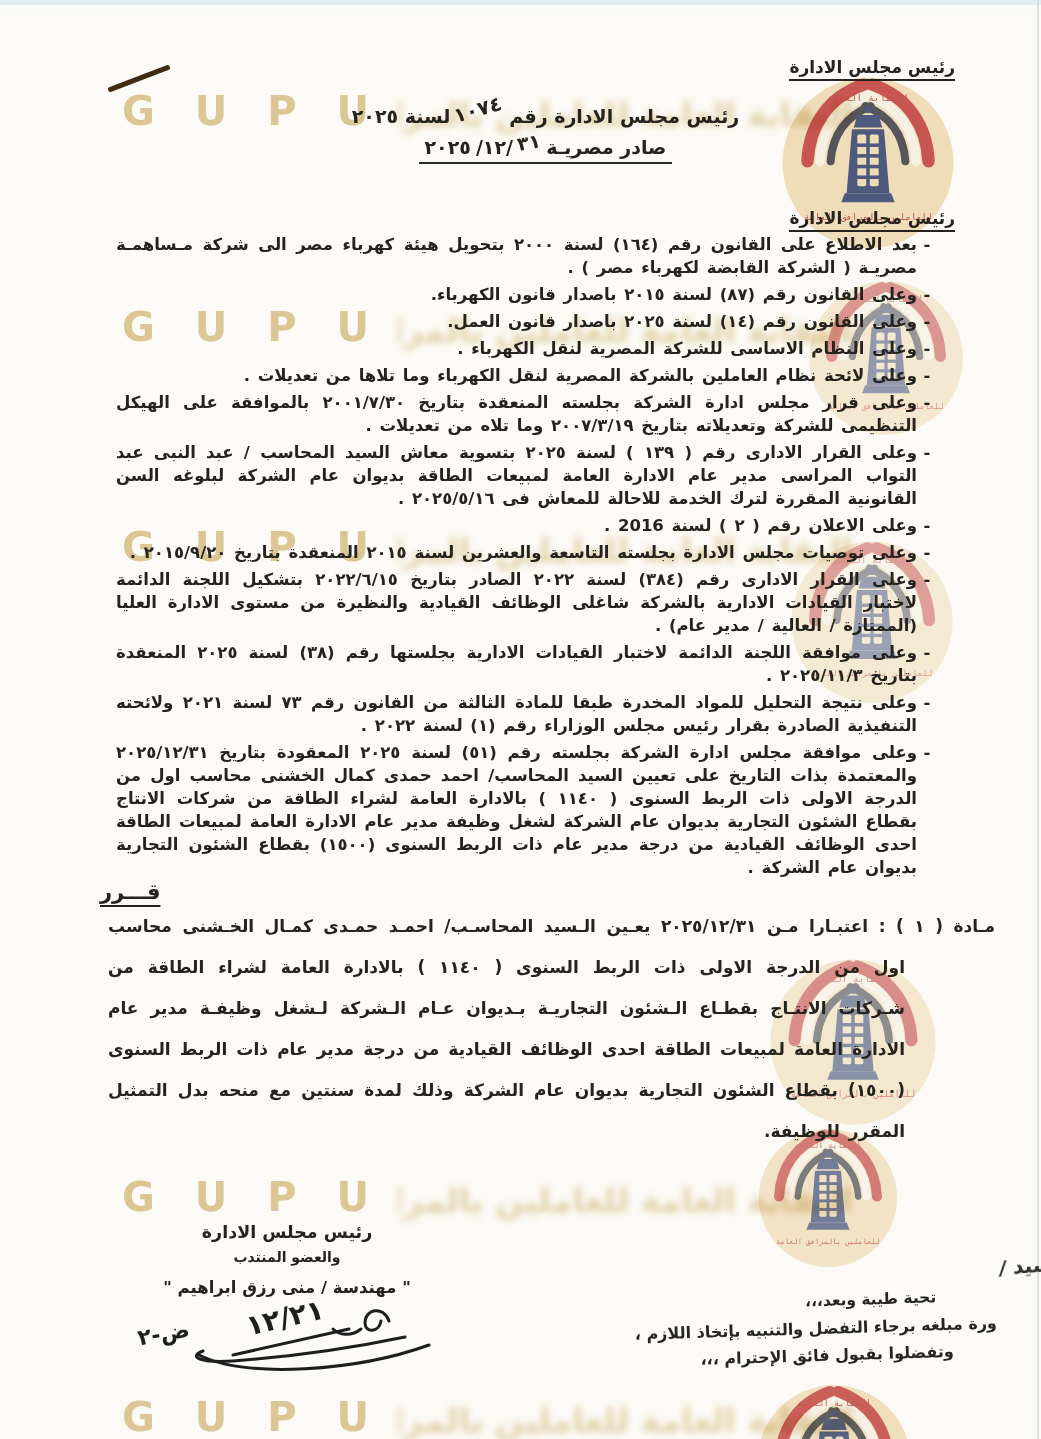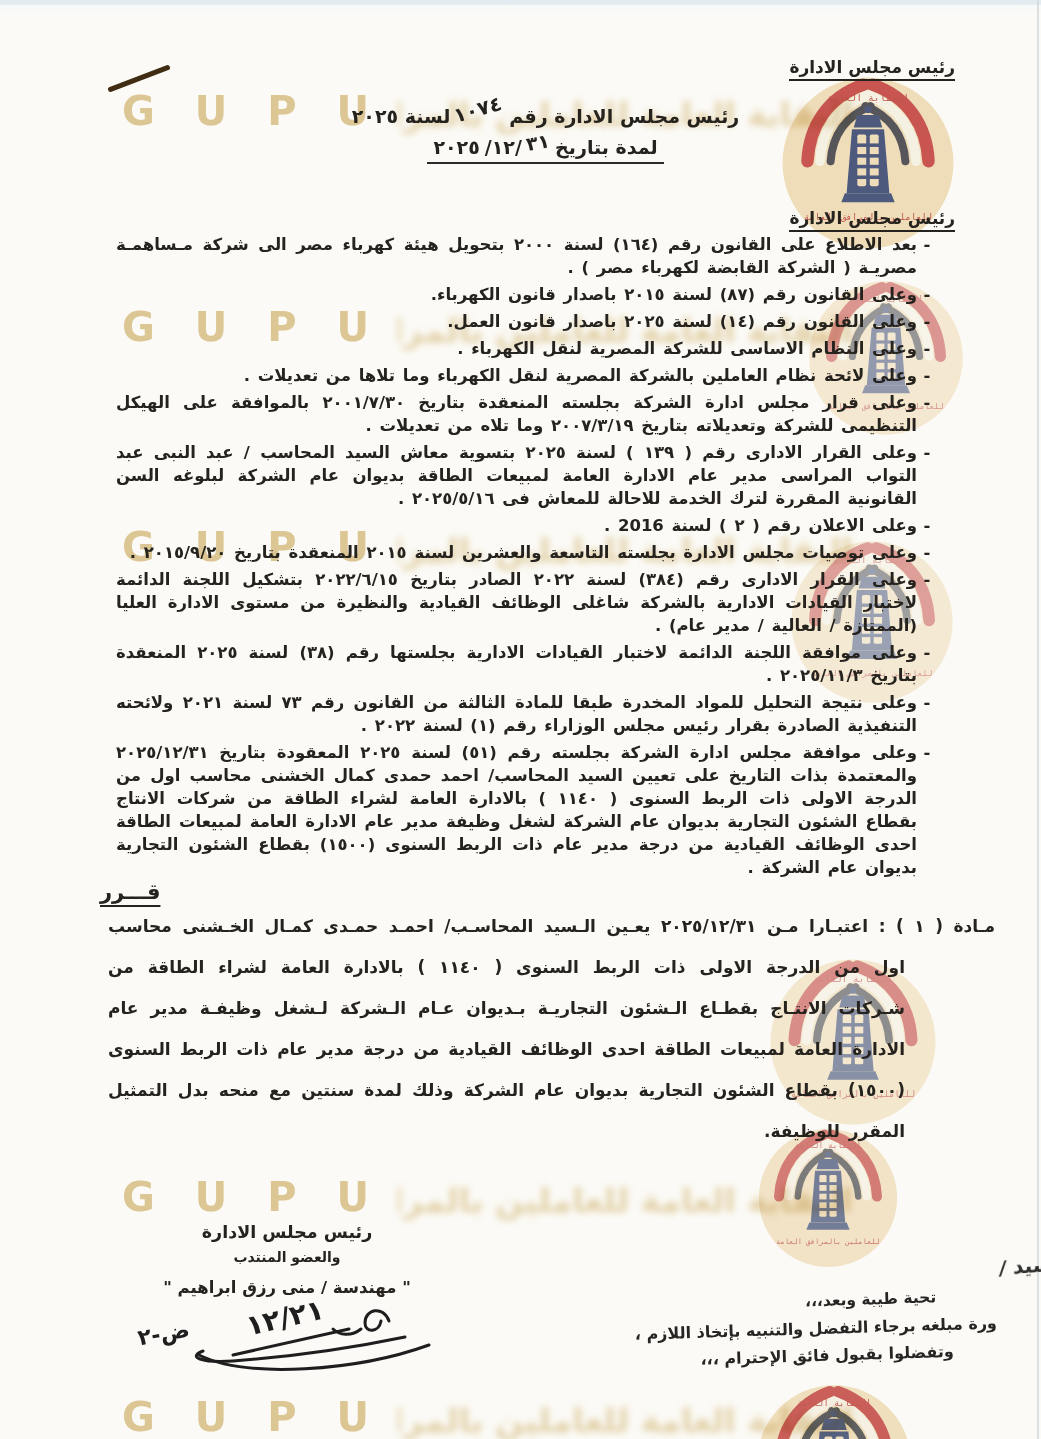--- a/index.html
+++ b/index.html
@@ -296,21 +296,21 @@
   <div class="title-block">
     <div class="line-wrap">
       <span class="decree-line">
         <span>رئيس مجلس الادارة رقم</span>
         <span class="hw-num">١٠٧٤</span>
         <span>لسنة ٢٠٢٥</span>
       </span>
     </div>
     <div class="line-wrap">
       <span class="date-line">
-        <span>لمدة بتاريخ</span>
+        <span>صادر مصريـة</span>
         <span class="hw-day">٣١</span>
         <span>/١٢/</span>
         <span>٢٠٢٥</span>
       </span>
     </div>
   </div>
 
   <div class="section-heading">رئيس مجلس الادارة</div>
 
   <div class="preamble" id="preamble">

